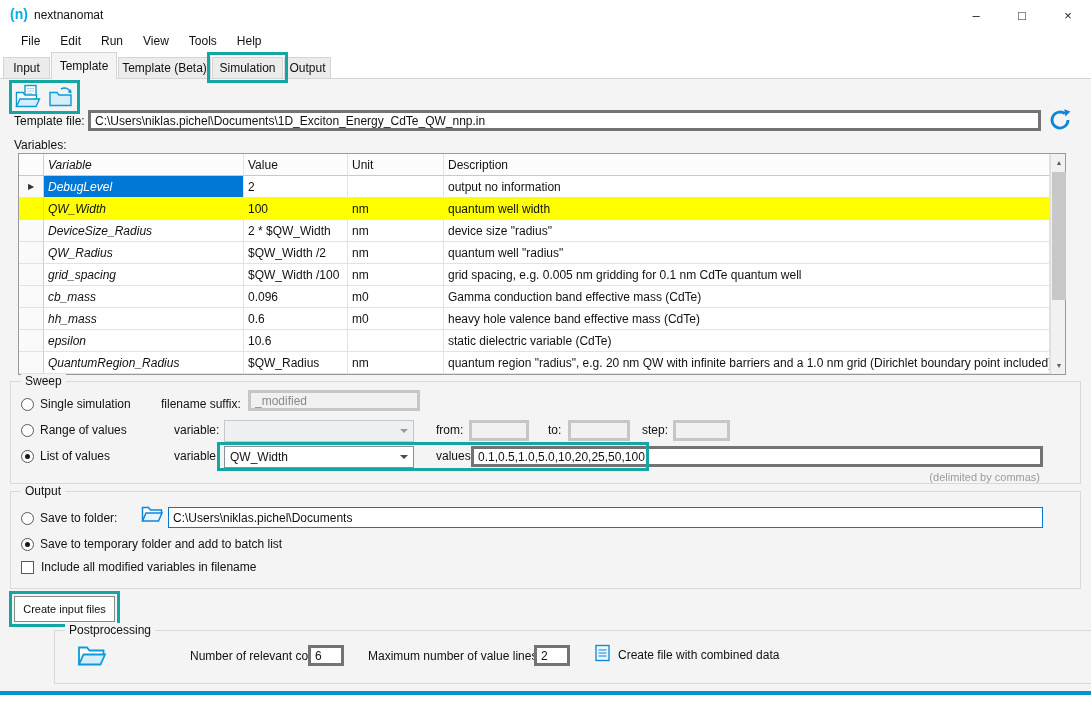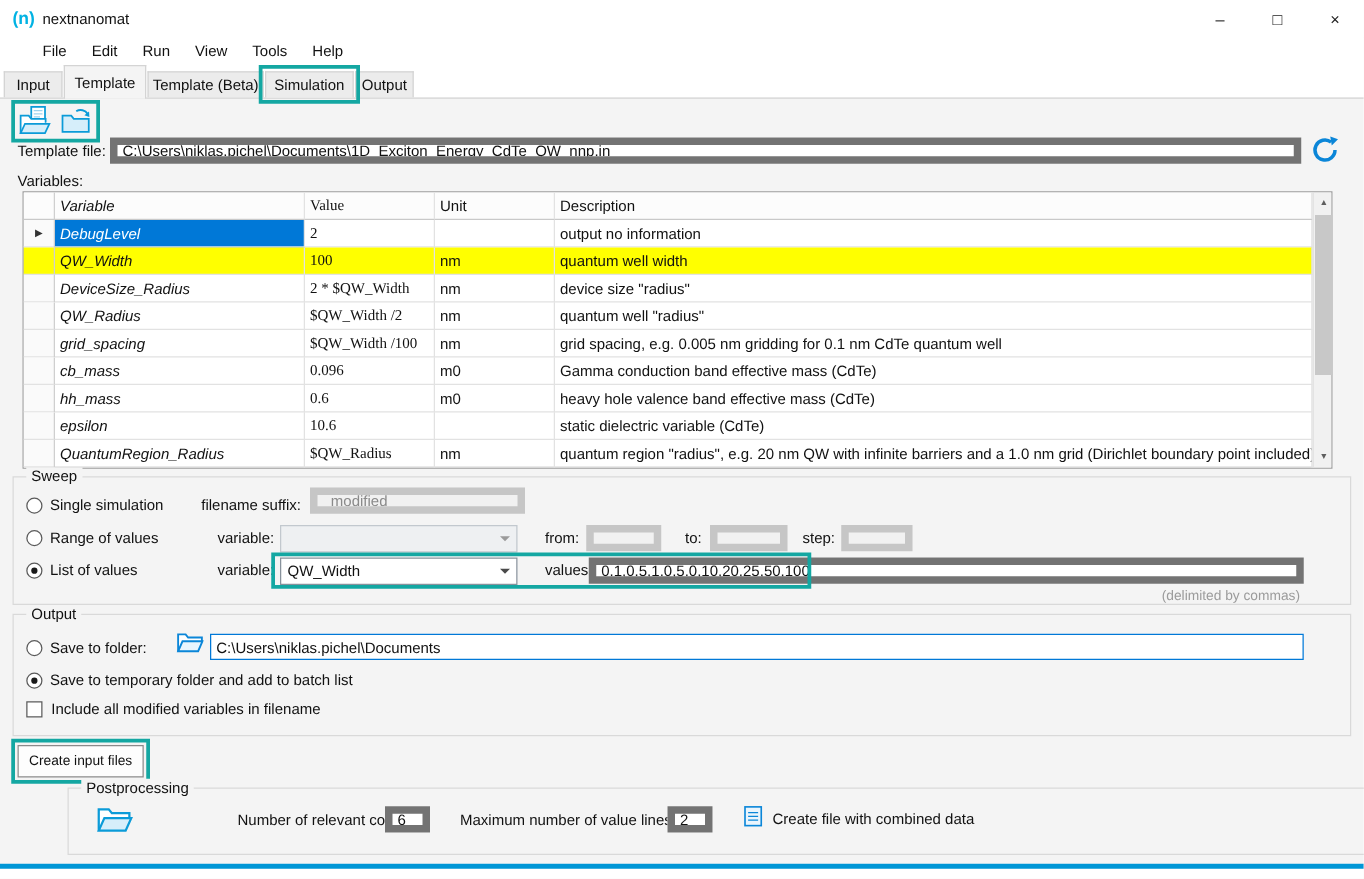--- a/index.html
+++ b/index.html
@@ -9,21 +9,21 @@
   :root { --teal:#14a7a2; --blue:#0078d7; --iconblue:#0b8ed8; }
 
   
   #titlebar { position:absolute; left:0; top:0; width:1091px; height:30px; background:#fff; }
   #logo { position:absolute; left:10px; top:6px; color:#00b2e3; font-weight:bold; font-size:14px; }
   #title { position:absolute; left:34px; top:8px; font-size:12px; }
   #wincontrols { position:absolute; right:0; top:0; height:30px; display:flex; }
   .winbtn { width:46px; height:30px; display:flex; align-items:center; justify-content:center; font-size:13px; color:#222; }
 
   
-  #menubar { position:absolute; left:0; top:30px; width:1091px; height:22px; background:#fff; display:flex; align-items:center; padding-left:24px;text-align:center; }
+  #menubar { position:absolute; left:0; top:30px; width:1091px; height:22px; background:#fff; display:flex; align-items:center; padding-left:11px;text-align:center; }
   .menu-item { padding:3px 10px; }
 
   
   #tabstrip { position:absolute; left:0; top:52px; width:1091px; height:26px; background:#fff; }
   .tab { position:absolute; bottom:0; height:21px; background:#ececec; border:1px solid #d4d4d4; border-bottom:none;
          display:flex; align-items:center; justify-content:center; white-space:nowrap; }
   #tab-input   { left:3px;   width:47px; }
   #tab-template{ left:51px;  width:66px; height:27px; bottom:-1px; background:#f4f4f4; z-index:3; }
   #tab-beta    { left:118px; width:93px; }
   #tab-sim     { left:212px; width:71px; z-index:2; }
@@ -37,21 +37,21 @@
   
   .hl { outline:3px solid var(--teal); outline-offset:2px; }
   .overlay { position:absolute; border:3px solid var(--teal); pointer-events:none; z-index:5; }
   #hl-list { left:217px; top:363px; width:432px; height:29px; }
 
   
   #toolbar { position:absolute; left:14px; top:6px; display:flex; gap:5px; align-items:center; }
   .toolbtn { width:28px; height:24px; display:flex; align-items:center; justify-content:center; }
 
   
-  .tb { position:absolute; height:21px; border:6px solid #737373; background:#fff; padding:0 4px;
+  .tb { position:absolute; height:21px; border:3px solid #737373; background:#fff; padding:0 4px;
         font-family:"Liberation Sans", sans-serif; font-size:12px; color:#111; }
   .tb.dis { background:#f1f1f1; color:#8a8a8a; border-color:#c6c6c6; }
   .tb.blue { border:1px solid var(--blue); }
   .combo { position:absolute; height:22px; border:1px solid #88929c; background:#fff; display:flex; align-items:center; padding-left:5px; }
   .combo.dis { background:#eef0f2; border-color:#c2c8ce; }
   .ca { position:absolute; right:1px; top:1px; bottom:1px; width:16px; display:flex; align-items:center; justify-content:center; }
   .ca::after { content:""; border-left:4px solid transparent; border-right:4px solid transparent; border-top:4px solid #4a4a4a; }
   .combo.dis .ca::after { border-top-color:#9a9a9a; }
 
   
@@ -63,21 +63,21 @@
   #refresh { position:absolute; left:1048px; top:29px; width:24px; height:24px; }
 
   
   #grid { position:absolute; left:18px; top:74px; width:1048px; border:1px solid #9a9a9a; background:#fff; display:flex; }
   #grid-body { width:1031px; }
   .g-row { display:flex; height:22px; }
   .gc { border-right:1px solid #e2e2e2; border-bottom:1px solid #e2e2e2; padding:0 4px; display:flex; align-items:center;
         white-space:nowrap; overflow:hidden; }
   .cm { width:25px; background:#fafafa; border-right:1px solid #cfcfcf; justify-content:center; }
   .cv { width:200px;font-style:italic; }
-  .cval { width:104px;font-family:Liberation Serif, serif; }
+  .cval { width:104px; }
   .cu { width:96px; }
   .cd { flex:1;text-align:center; }
   .g-head .gc { background:#fcfcfc; border-bottom:1px solid #c9c9c9; }
   .cell-selected { background:var(--blue); color:#fff; }
   .y-row .gc { background:#ffff00; }
   .marker-glyph { font-size:8px; color:#333; }
 
   
   #vscroll { width:17px; background:#f1f1f1; border-left:1px solid #dedede; position:relative; }
   .sb-btn { position:absolute; left:0; width:16px; height:17px; display:flex; align-items:center; justify-content:center; }

